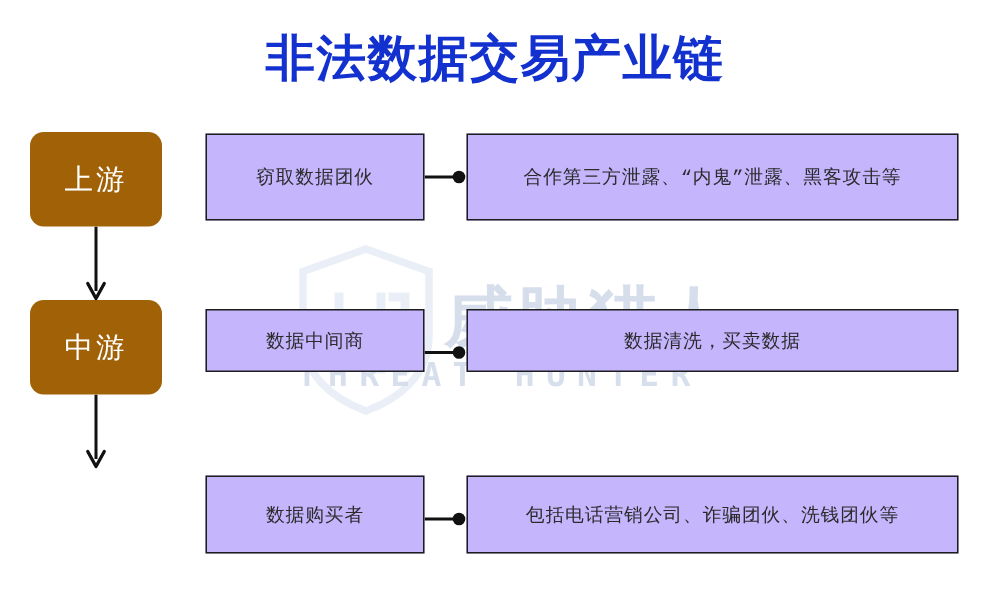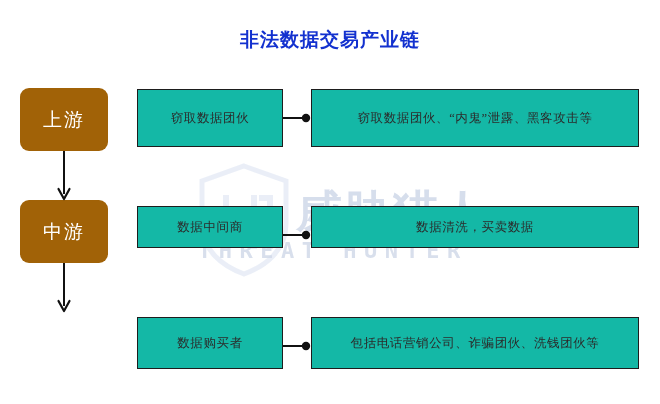--- a/index.html
+++ b/index.html
@@ -59,21 +59,21 @@
     font-family: "DejaVu Sans Mono", monospace;
   }
 
   
   #title {
     position: absolute;
     left: 0;
     top: 22px;
     width: 660px;
     text-align: center;
-    font-size: 19px;
+    font-size: 33px;
     line-height: 34px;
     font-weight: bold;
     color: #1331cf;
     letter-spacing: 1px;
     z-index: 4;
     font-family: "DejaVu Sans", "Liberation Sans", sans-serif;
   }
 
   
   .stage-box {
@@ -102,31 +102,31 @@
     left: 57px;
     width: 14px;
     z-index: 3;
   }
   #arrow-0 { top: 151px; height: 50px; }
   #arrow-1 { top: 263px; height: 50px; }
 
   
   .node {
     position: absolute;
-    background: #14b8a6;
+    background: #c4b5fd;
     border: 1.6px solid #1d1d1d;
     box-sizing: border-box;
     display: flex;
     align-items: center;
     justify-content: center;
     color: #2b2b2b;
     font-size: 12.5px;
     letter-spacing: 0.6px;
     z-index: 3;
-    font-family: Liberation Serif, serif;
+    font-family: Liberation Mono, monospace;
   }
   .node-mid  { left: 137px; width: 146px; }
   .node-right{ left: 311px; width: 328px; }
 
   .row-0 .node { top: 89px;  height: 58px; }
   .row-1 .node { top: 206px; height: 42px; }
   .row-2 .node { top: 317px; height: 52px; }
 
   
   .connector {
@@ -174,21 +174,21 @@
 
   <div class="row-0">
     <div class="node node-mid">
       <span>窃取数据团伙</span>
     </div>
     <svg class="connector" id="connector-0" viewBox="0 0 28 12">
       <path d="M0 6 L22 6" stroke="#111111" stroke-width="2" fill="none"></path>
       <circle cx="23" cy="6" r="4.2" fill="#111111"></circle>
     </svg>
     <div class="node node-right">
-      <span>窃取数据团伙、“内鬼”泄露、黑客攻击等</span>
+      <span>合作第三方泄露、“内鬼”泄露、黑客攻击等</span>
     </div>
   </div>
 
   <div class="row-1">
     <div class="node node-mid">
       <span>数据中间商</span>
     </div>
     <svg class="connector" id="connector-1" viewBox="0 0 28 12">
       <path d="M0 6 L22 6" stroke="#111111" stroke-width="2" fill="none"></path>
       <circle cx="23" cy="6" r="4.2" fill="#111111"></circle>

